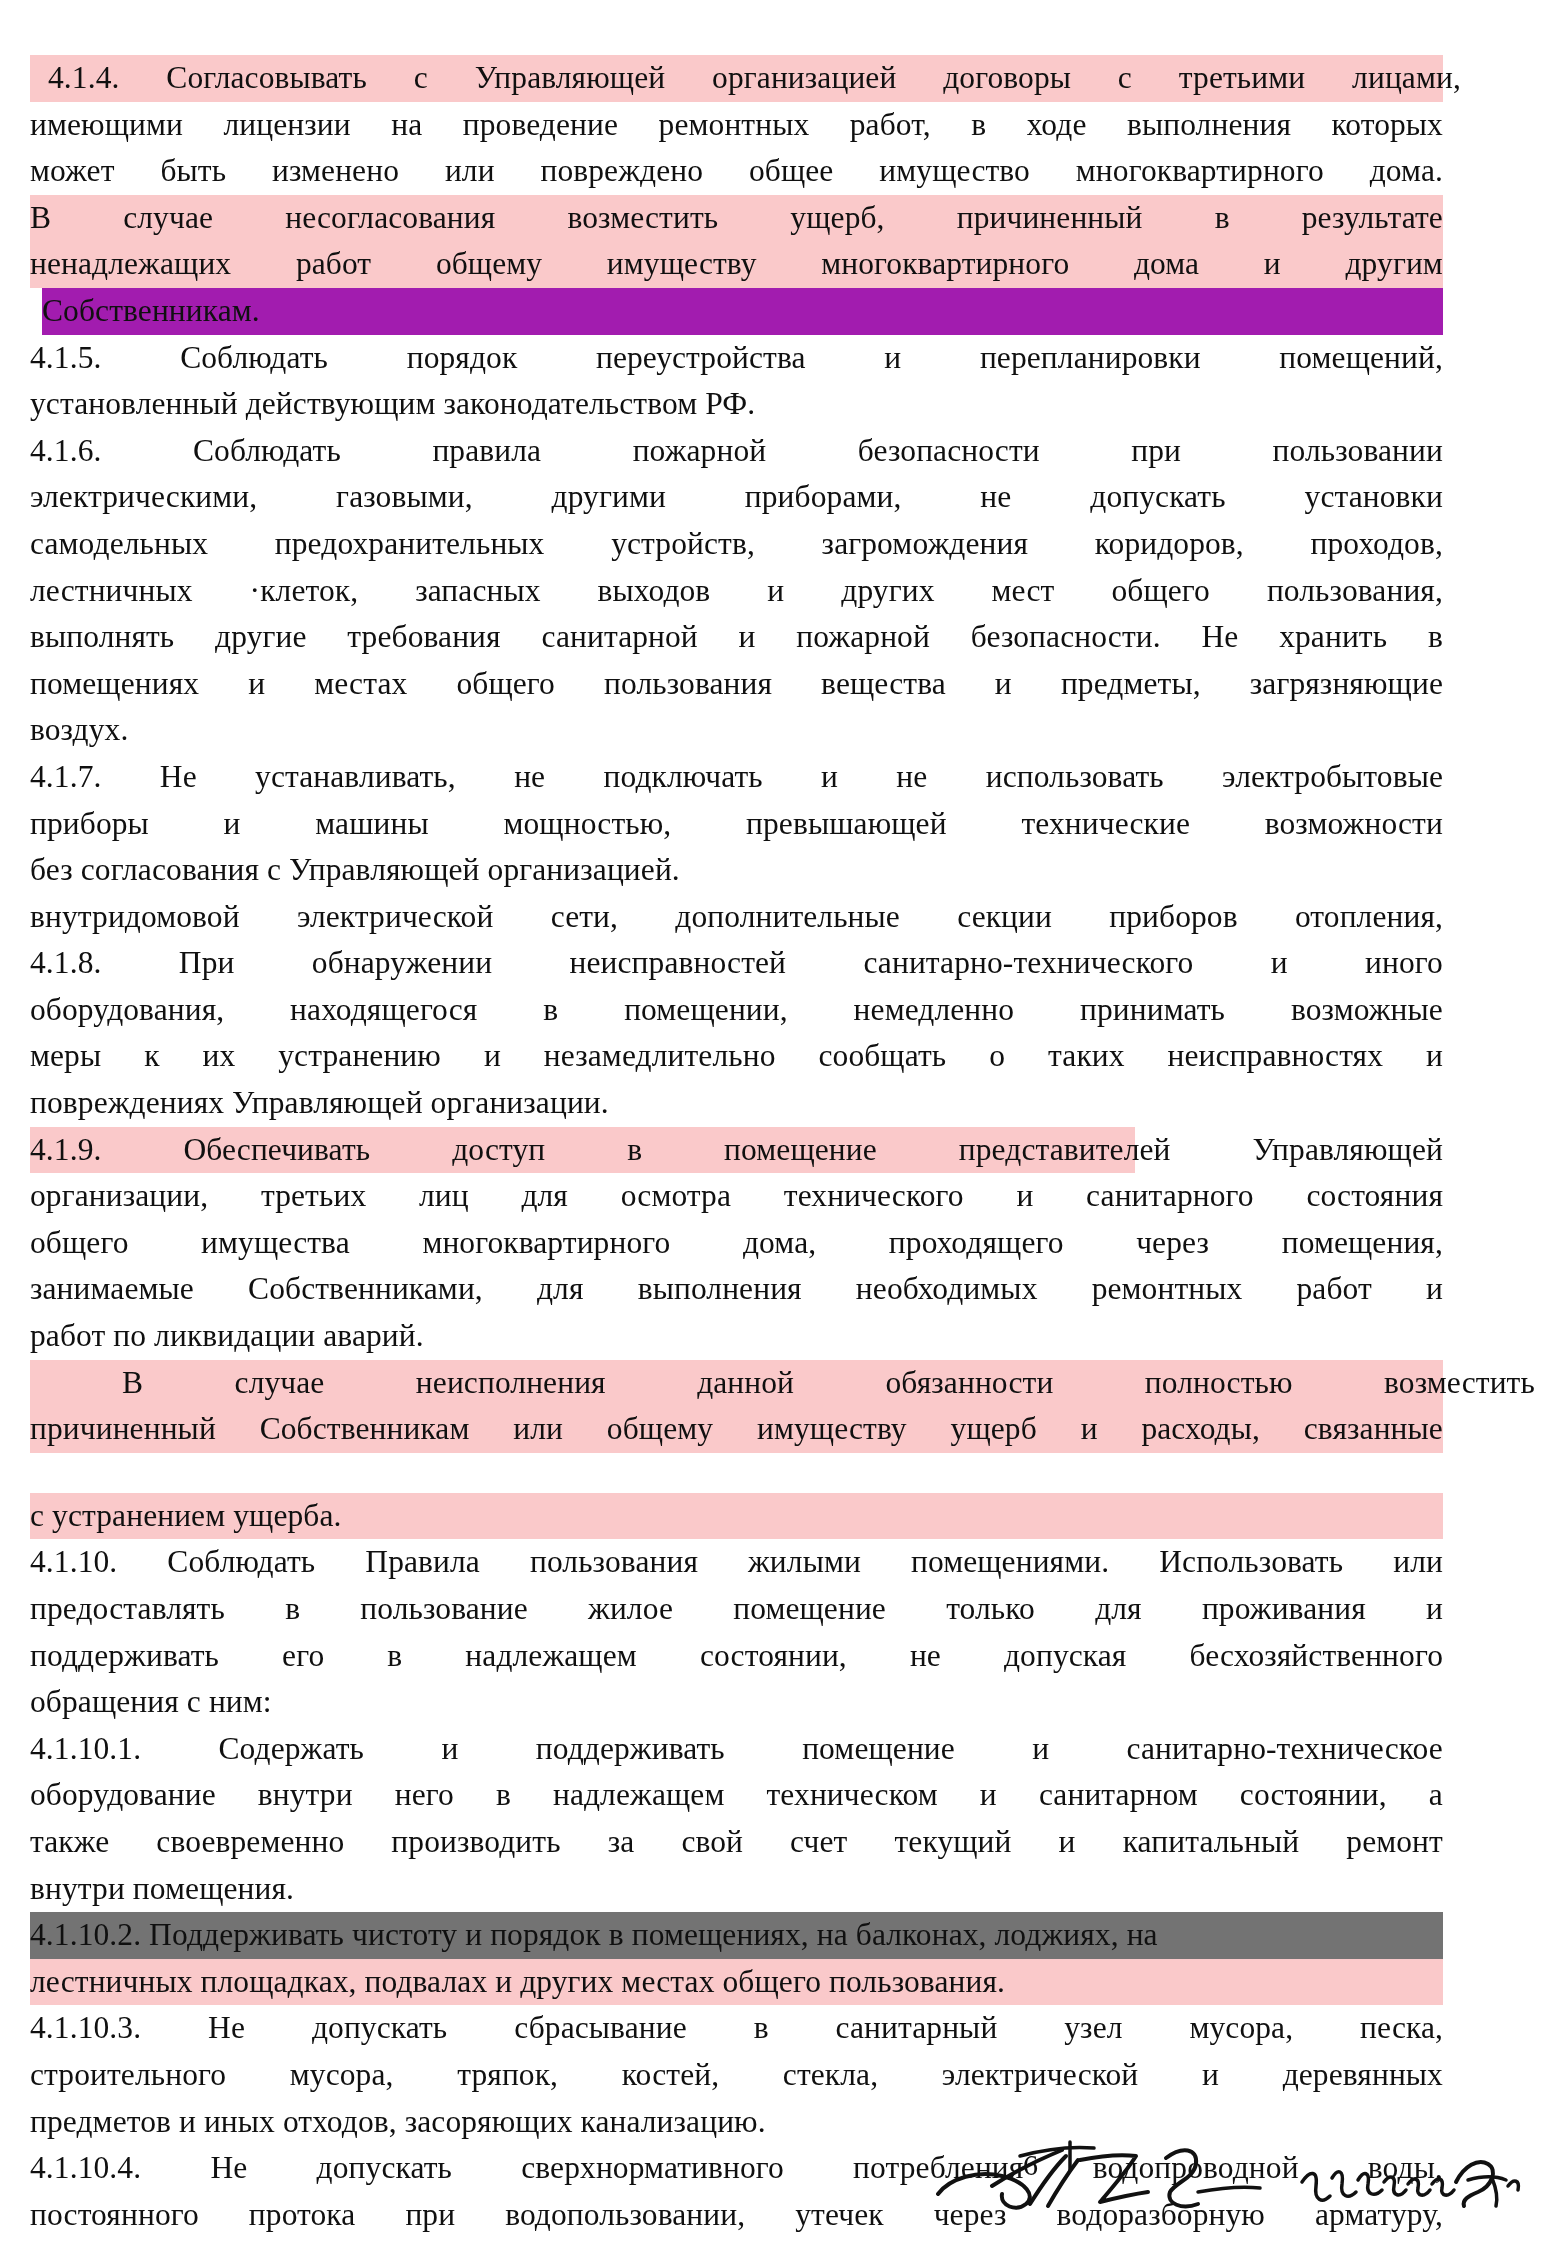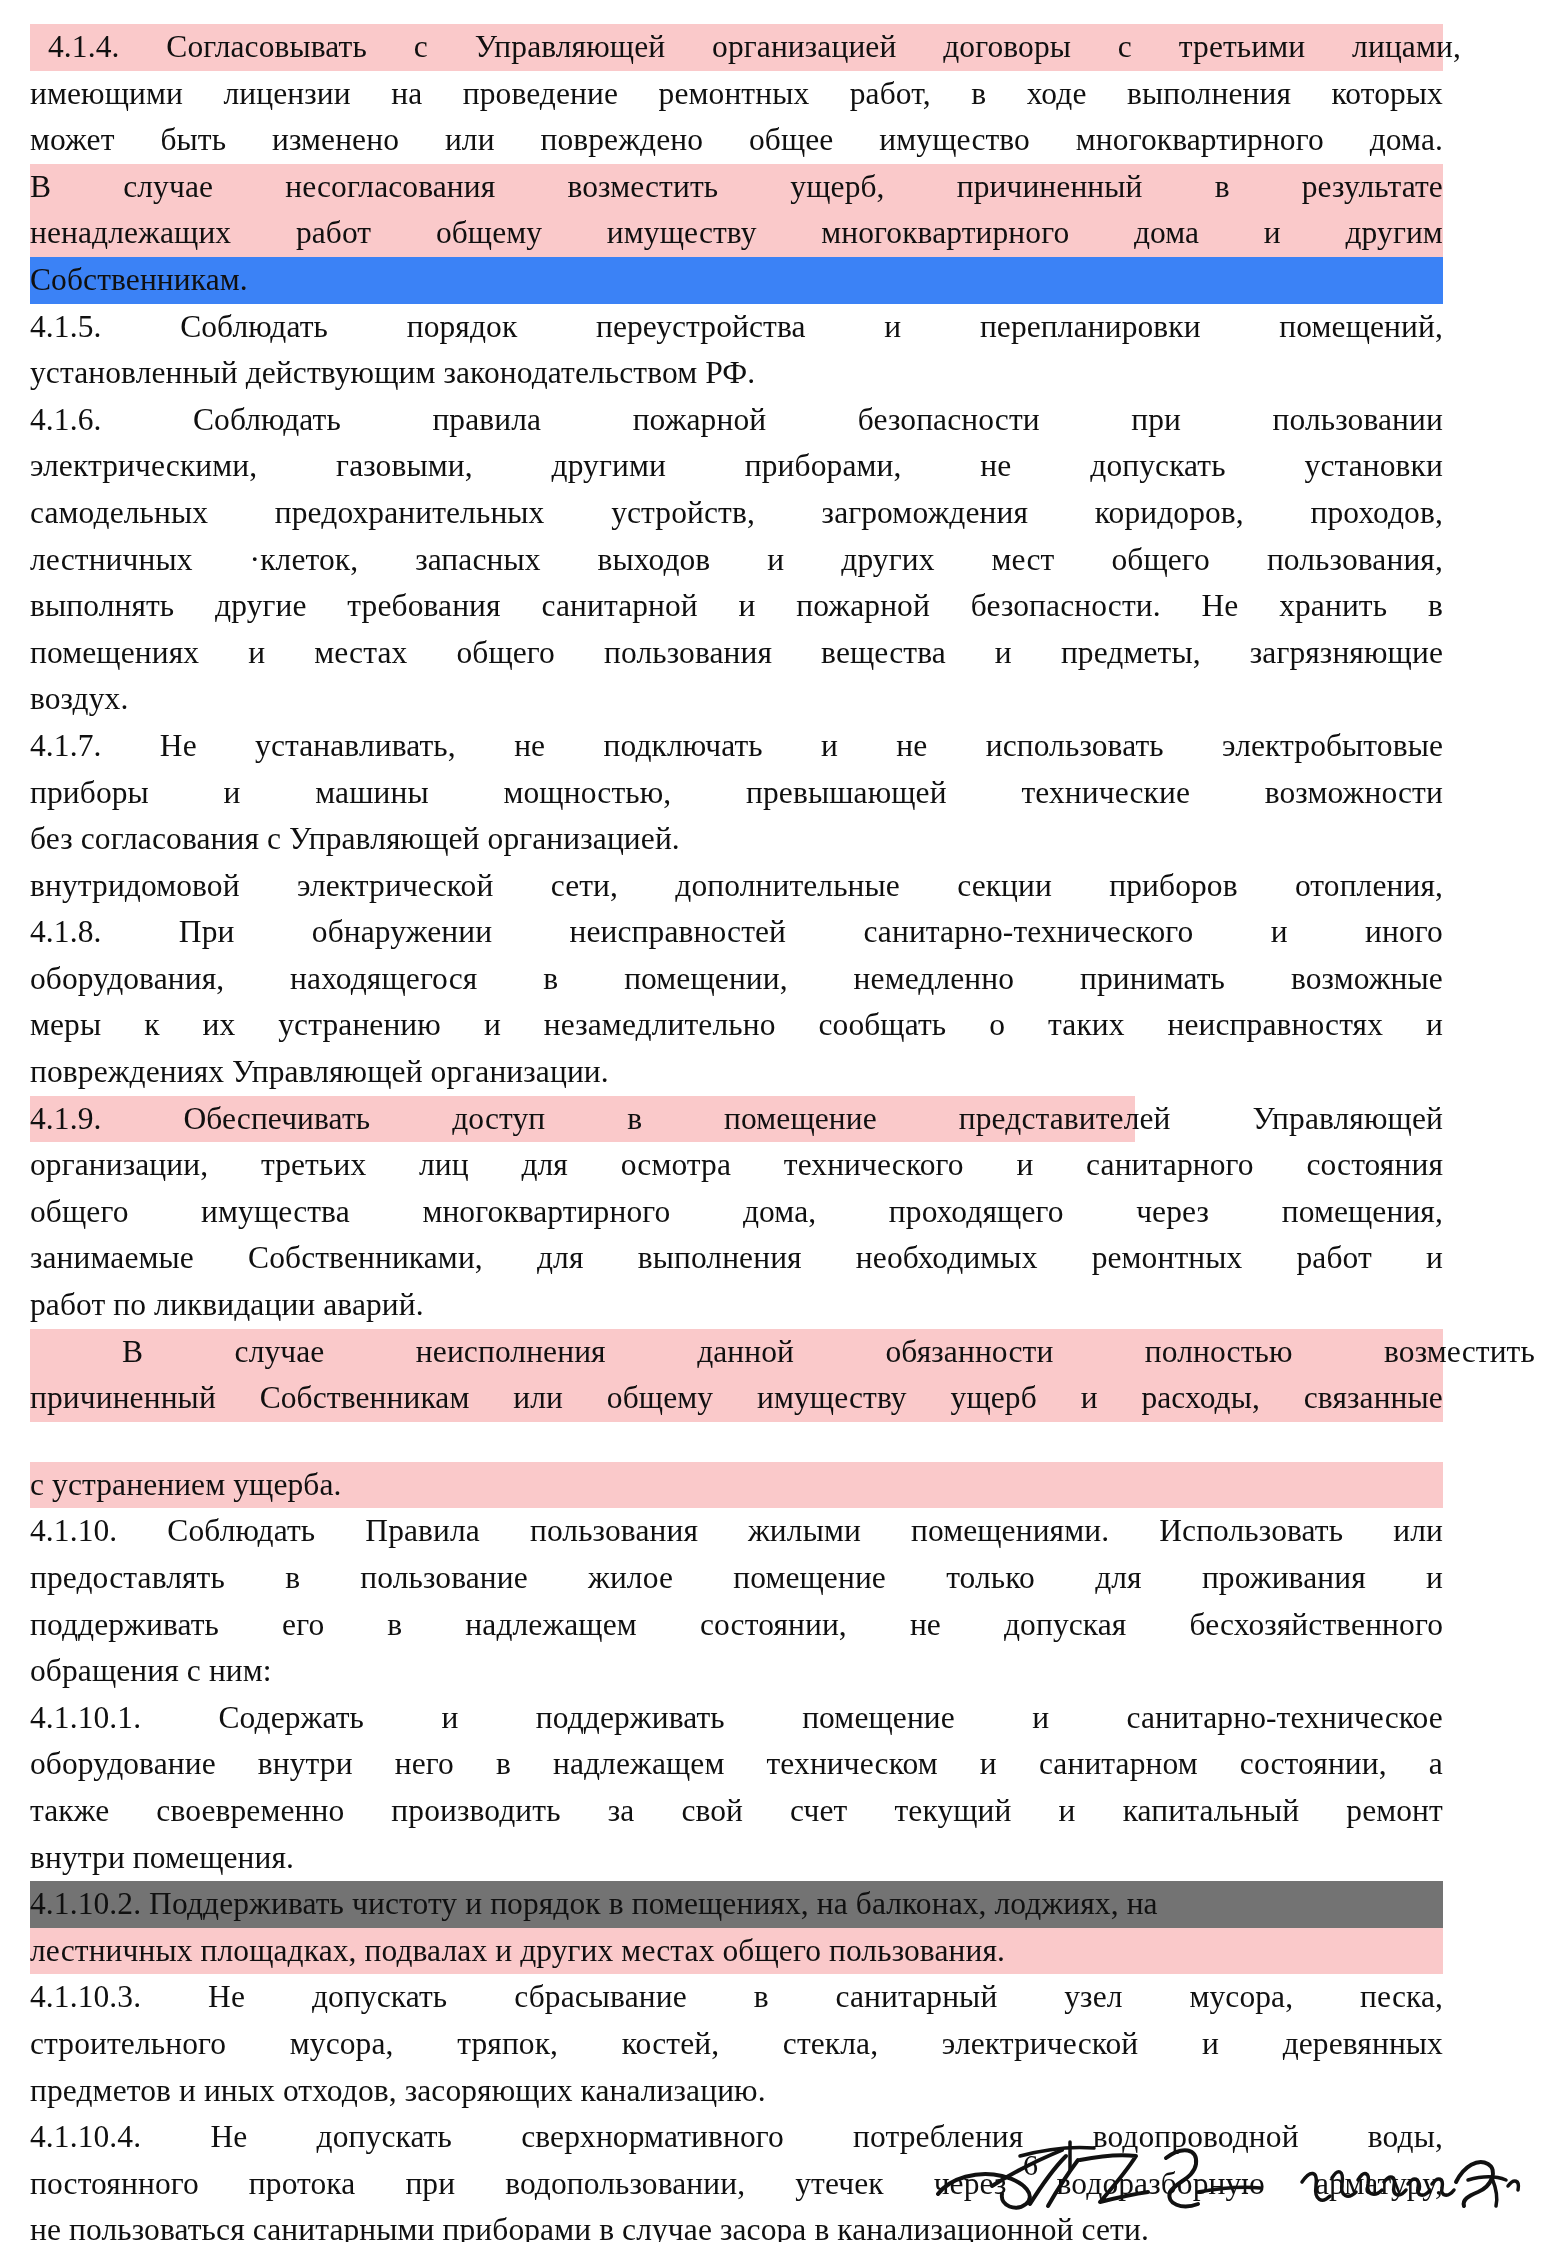--- a/index.html
+++ b/index.html
@@ -92,21 +92,21 @@
     height: 110px;
   }
   .signature svg { display: block; }
 </style>
 </head>
 <body>
 
 <div class="page">
 
   <div class="doc-body" id="doc-body">
-      <div class="line hl just" style="background: rgb(250, 201, 202);">
+      <div class="line hl just" style="background: rgb(250, 201, 202); margin-top: 31px;">
         <span class="txt" style="padding-left: 18px;">
           <span>4.1.4.</span>
           <span>Согласовывать</span>
           <span>с</span>
           <span>Управляющей</span>
           <span>организацией</span>
           <span>договоры</span>
           <span>с</span>
           <span>третьими</span>
           <span>лицами,</span>
@@ -156,21 +156,21 @@
           <span>ненадлежащих</span>
           <span>работ</span>
           <span>общему</span>
           <span>имуществу</span>
           <span>многоквартирного</span>
           <span>дома</span>
           <span>и</span>
           <span>другим</span>
         </span>
       </div>
-      <div class="line hl" style="background: #3b82f6;"><span class="txt">Собственникам.</span></div>
+      <div class="line hl" style="background: #a21caf; margin-left: 12px;"><span class="txt">Собственникам.</span></div>
       <div class="line just">
         <span class="txt">
           <span>4.1.5.</span>
           <span>Соблюдать</span>
           <span>порядок</span>
           <span>переустройства</span>
           <span>и</span>
           <span>перепланировки</span>
           <span>помещений,</span>
         </span>

